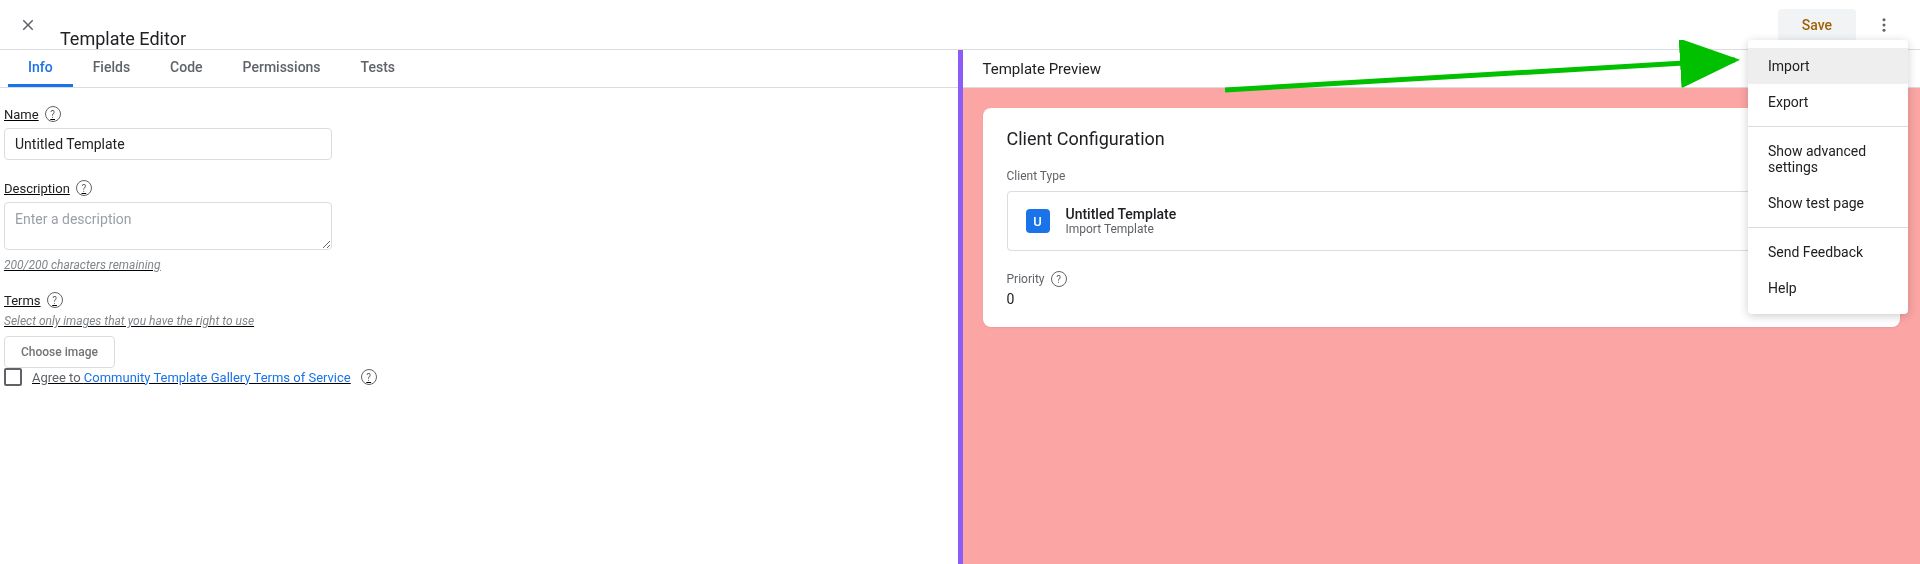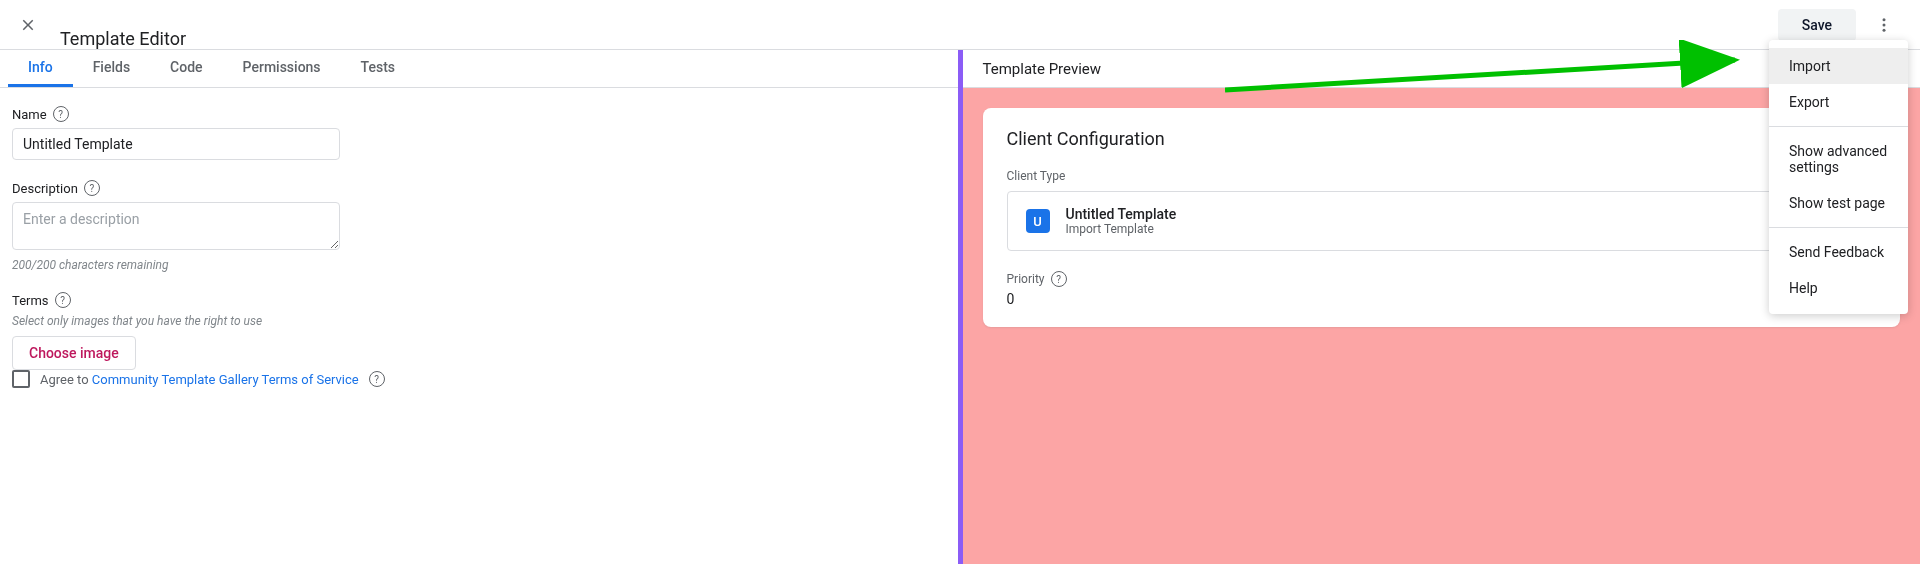--- a/index.html
+++ b/index.html
@@ -2,56 +2,56 @@
 <html><head>
 <meta charset="utf-8">
 <style>
 * { margin:0; padding:0; box-sizing:border-box; font-family:Roboto,Arial,sans-serif; }
 body { background:#fff; width:1920px; height:564px; overflow:hidden; position:relative; }
 
 .header { height:50px; display:flex; align-items:center; padding:0 16px; border-bottom:1px solid #dadce0; }
 .close-icon { width:24px; height:24px; display:flex; align-items:center; justify-content:center; color:#5f6368; cursor:pointer; }
 .close-icon svg { width:18px; height:18px; }
 .title { font-size:18px; color:#202124; margin-left:20px; font-weight:400;margin-top:27px; }
-.save-btn { margin-left:auto; padding:8px 24px; background:#f1f3f4; color:#0f172a; border:none; border-radius:4px; font-size:14px; font-weight:500; cursor:default; }
+.save-btn { margin-left:auto; padding:8px 24px; background:#f1f3f4; color:#a16207; border:none; border-radius:4px; font-size:14px; font-weight:500; cursor:default; }
 .more-icon { width:40px; height:40px; display:flex; align-items:center; justify-content:center; color:#5f6368; cursor:pointer; margin-left:8px; }
 .more-icon svg { width:18px; height:18px; }
 
 .body { display:flex; height:calc(100% - 50px); }
 .left-panel { flex:1; border-right:5px solid #8b5cf6; display:flex; flex-direction:column; }
 .tabs { display:flex; border-bottom:1px solid #dadce0; height:38px; padding-left:8px; }
 .tab { padding:0 20px; display:flex; align-items:center; font-size:14px; color:#5f6368; cursor:pointer; border-bottom:3px solid transparent; font-weight:500; }
 .tab.active { color:#1a73e8; border-bottom-color:#1a73e8; }
 
-.form-area { padding:18px 12px; }
+.form-area { padding:18px 4px;text-decoration:underline; }
 .field-label { font-size:13px; color:#202124; display:flex; align-items:center; gap:6px; margin-bottom:6px; }
 .help-icon { width:16px; height:16px; border:1.5px solid #5f6368; border-radius:50%; display:inline-flex; align-items:center; justify-content:center; font-size:10px; color:#5f6368; }
 .text-input { width:328px; height:32px; border:1px solid #dadce0; border-radius:4px; padding:0 10px; font-size:14px; color:#202124; }
 .text-area { width:328px; height:48px; border:1px solid #dadce0; border-radius:4px; padding:8px 10px; font-size:14px; resize:both; }
 .text-area::placeholder { color:#9aa0a6; }
 .hint { font-size:12px; color:#80868b; font-style:italic; margin-top:4px; }
 .section-gap { margin-top:20px; }
-.choose-image-btn { border:1px solid #dadce0; background:#fff; color:#be185d; padding:8px 16px; border-radius:4px; font-size:14px; font-weight:500; cursor:pointer; margin-top:8px; }
+.choose-image-btn { border:1px solid #dadce0; background:#fff; color:#737373; padding:8px 16px; border-radius:4px; font-size:12px; font-weight:500; cursor:pointer; margin-top:8px; }
 .checkbox-row { display:flex; align-items:center; gap:10px; font-size:13px; color:#5f6368; }
 .checkbox { width:18px; height:18px; border:2px solid #5f6368; border-radius:2px; cursor:pointer; }
 .link { color:#1a73e8; cursor:pointer; }
 
 .right-panel { flex:1; background:#fca5a5; display:flex; flex-direction:column; }
 .preview-header { height:38px; background:#fff; border-bottom:1px solid #dadce0; display:flex; align-items:center; padding:0 20px; font-size:15px; color:#202124; }
 .preview-body { padding:20px; }
 .card { background:#fff; border-radius:8px; padding:20px 24px; box-shadow:0 1px 2px rgba(60,64,67,.1); }
 .card-title { font-size:18px; color:#202124; margin-bottom:20px; }
 .card-label { font-size:12px; color:#5f6368; display:flex; align-items:center; gap:6px; }
 .client-box { border:1px solid #dadce0; border-radius:4px; padding:14px 18px; display:flex; align-items:center; gap:16px; margin-top:8px; margin-bottom:20px; }
 .client-icon { width:24px; height:24px; background:#1a73e8; color:#fff; border-radius:4px; display:flex; align-items:center; justify-content:center; font-size:13px; font-weight:500; }
 .client-name { font-size:14px; color:#202124; font-weight:500; }
 .client-sub { font-size:12px; color:#5f6368; }
 .priority-value { font-size:14px; color:#202124; margin-top:4px; }
 
-.dropdown { position:absolute; top:40px; right:12px; width:139px; background:#fff; border-radius:4px; box-shadow:0 2px 10px rgba(0,0,0,.2); padding:8px 0; z-index:100; }
+.dropdown { position:absolute; top:40px; right:12px; width:160px; background:#fff; border-radius:4px; box-shadow:0 2px 10px rgba(0,0,0,.2); padding:8px 0; z-index:100; }
 .dropdown-item { padding:10px 20px; font-size:14px; color:#202124; cursor:pointer; }
 .dropdown-item.highlighted { background:#eeeeee; }
 .dropdown-divider { height:1px; background:#dadce0; margin:6px 0; }
 
 .arrow { position:absolute; pointer-events:none; z-index:50; }
 </style>
 </head>
 <body>
 
 <div class="header">

